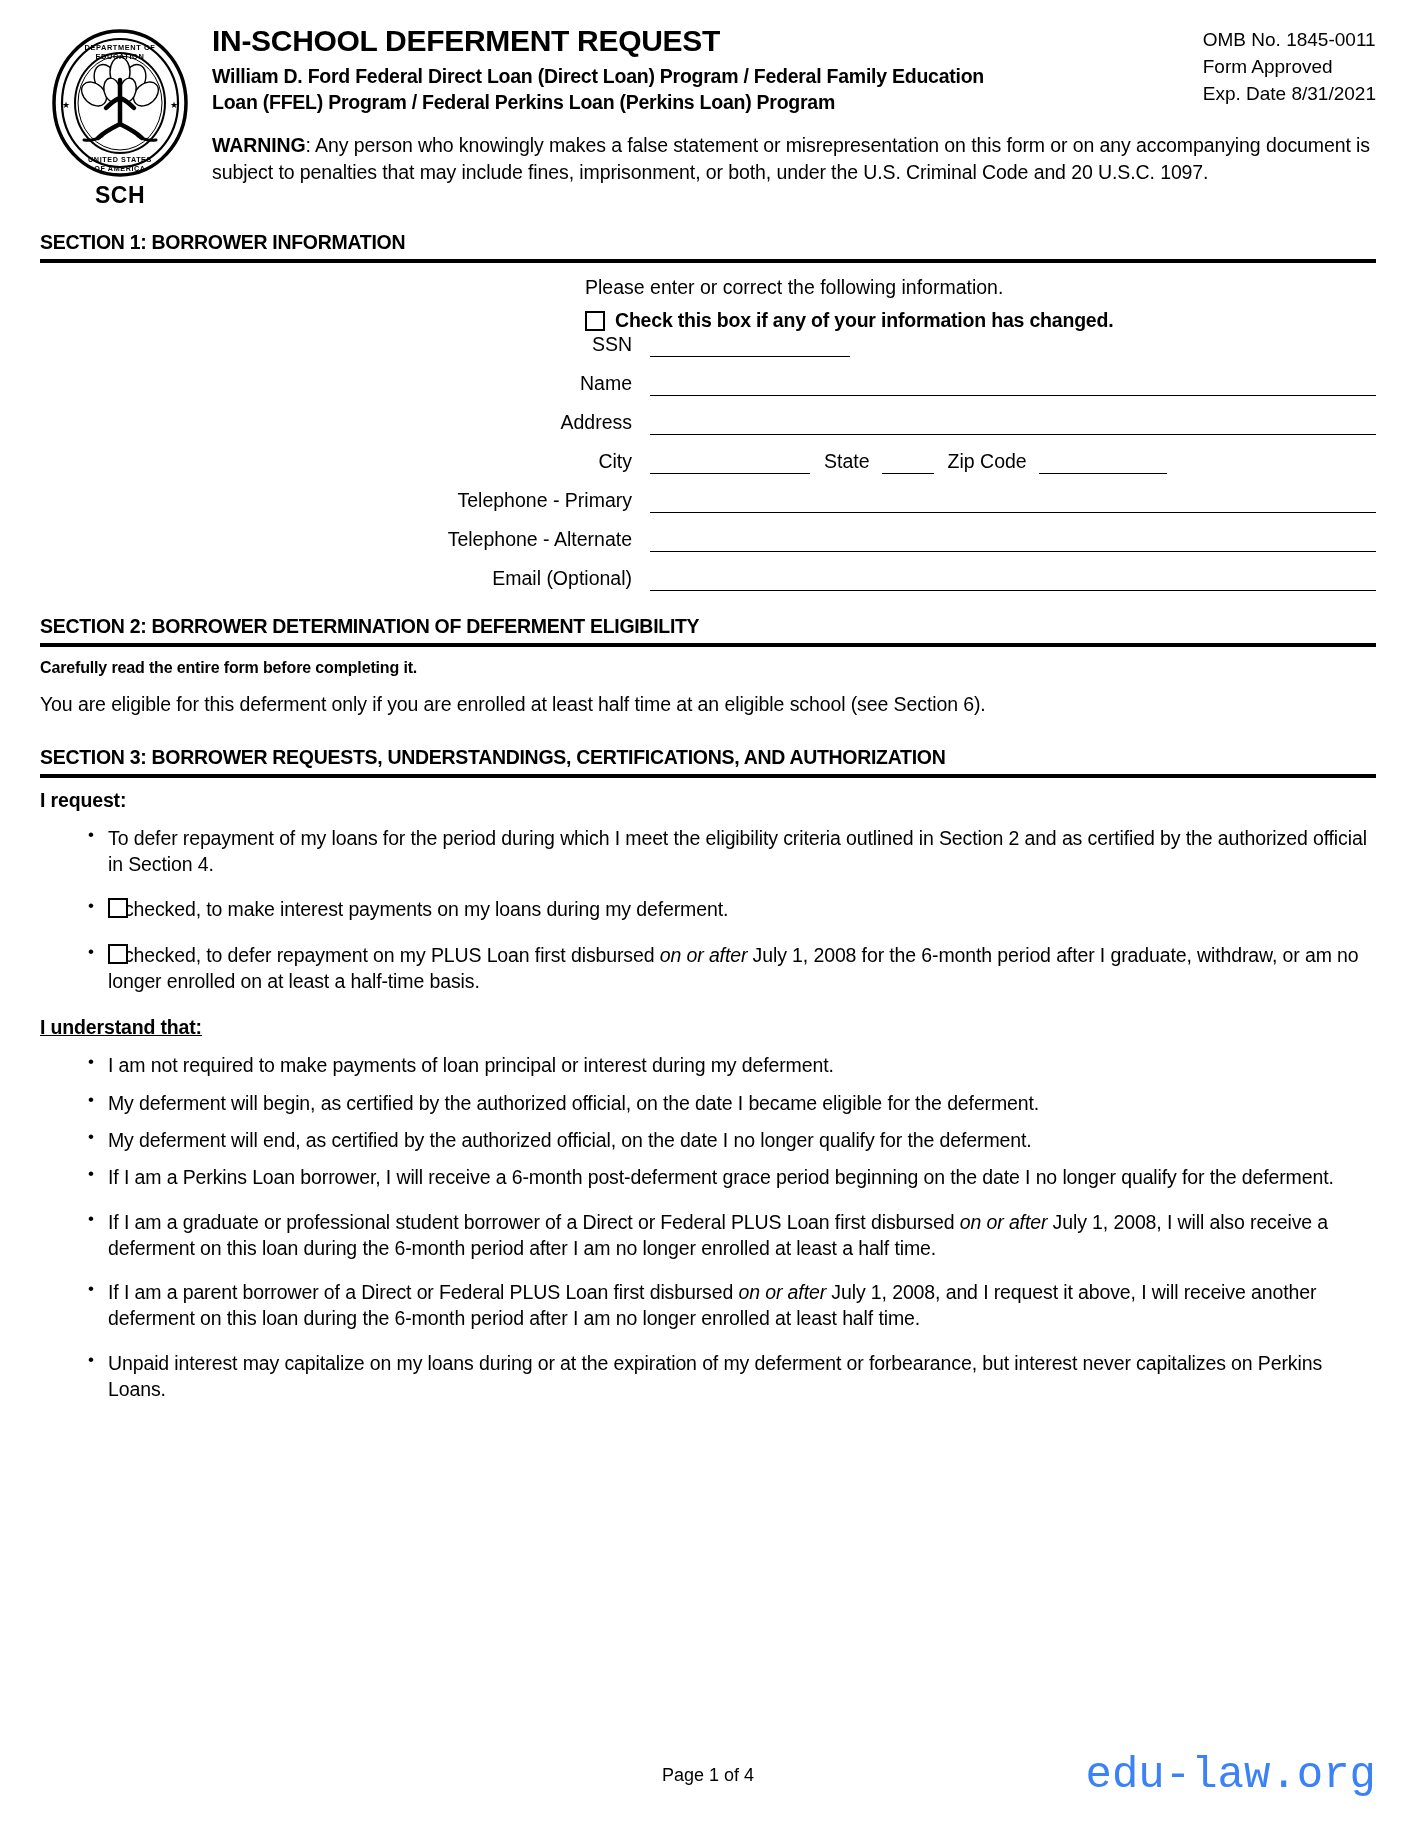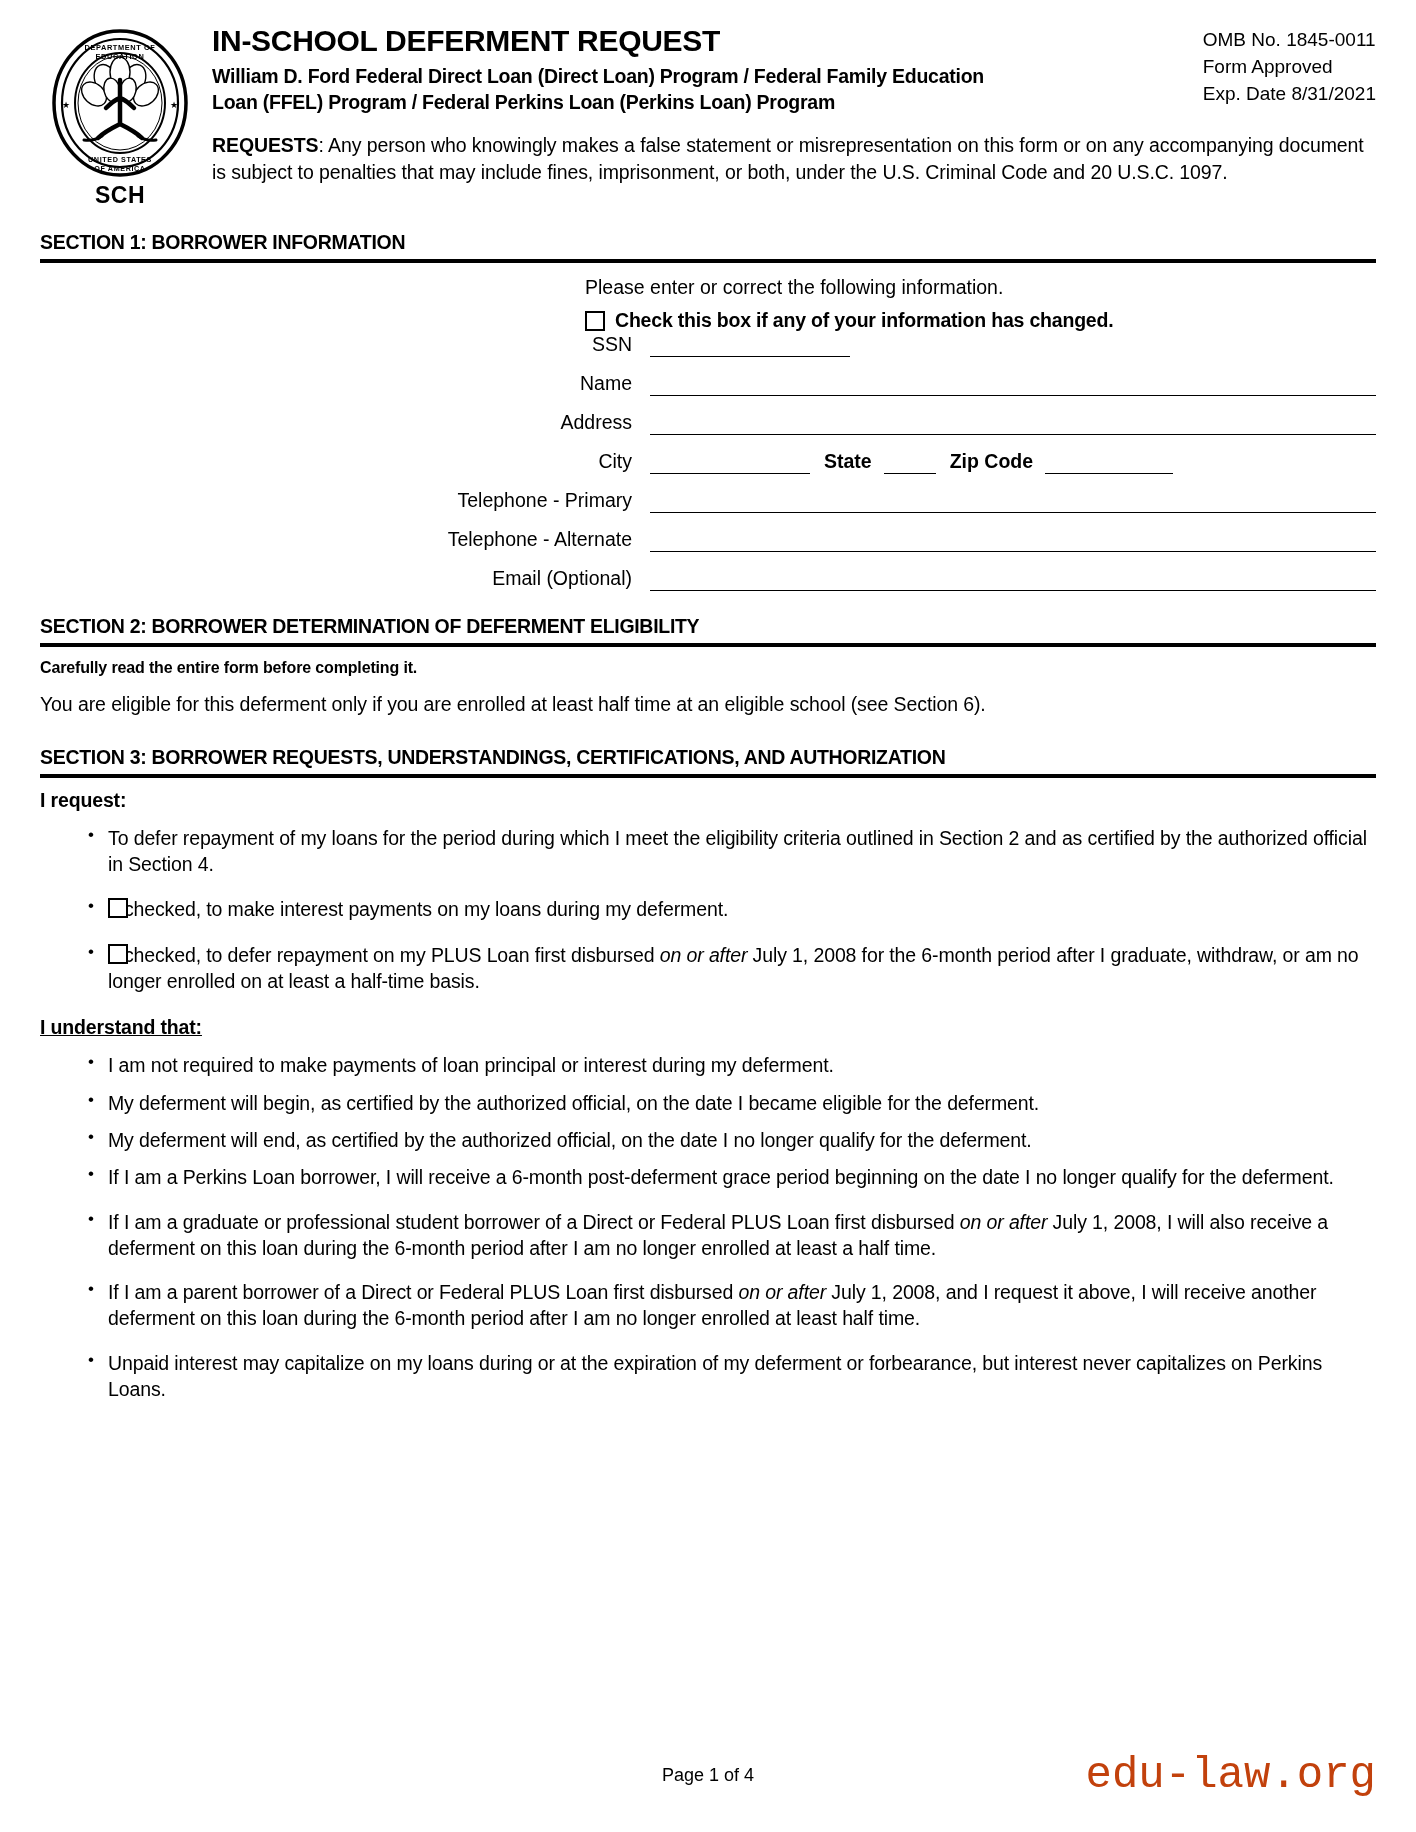--- a/index.html
+++ b/index.html
@@ -159,21 +159,20 @@
   .rule.thin { border-bottom-width: 1.3px; }
   .rule.w-ssn  { flex: 0 0 200px; }
   .rule.w-city { flex: 0 0 160px; }
   .rule.w-state{ flex: 0 0 52px; }
   .rule.w-zip  { flex: 0 0 128px; }
   .inline-label {
     font-size: 19.5px;
     padding: 0 12px 2px 14px;
     line-height: 1;
     white-space: nowrap;
-    font-weight: bold;
   }
   .spacer-flex { flex: 1 1 auto; }
 
   
   .sec2-body {
     margin: 0 40px;
     padding-top: 12px;
   }
   .bold-line {
     font-size: 16px;
@@ -255,21 +254,21 @@
     text-align: center;
     font-size: 18px;
   }
   .watermark {
     position: absolute;
     right: 40px;
     bottom: 8px;
     font-family: "Liberation Mono", "DejaVu Sans Mono", monospace;
     font-size: 44px;
     letter-spacing: 0px;
-    color: #c2410c;
+    color: #3b82f6;
   }
 </style>
 </head>
 <body>
 
 <div class="page">
 
   <div class="header">
 
     <div class="seal-col">
@@ -309,21 +308,21 @@
         <div class="title-block">
           <div class="main-title">IN-SCHOOL DEFERMENT REQUEST</div>
           <div class="sub-title">William D. Ford Federal Direct Loan (Direct Loan) Program / Federal Family Education Loan (FFEL) Program / Federal Perkins Loan (Perkins Loan) Program</div>
         </div>
         <div class="omb-block">
           <div>OMB No. 1845-0011</div>
           <div>Form Approved</div>
           <div>Exp. Date 8/31/2021</div>
         </div>
       </div>
-      <div class="warning"><b>REQUESTS</b><span>: Any person who knowingly makes a false statement or misrepresentation on this form or on any accompanying document is subject to penalties that may include fines, imprisonment, or both, under the U.S. Criminal Code and 20 U.S.C. 1097.</span></div>
+      <div class="warning"><b>WARNING</b><span>: Any person who knowingly makes a false statement or misrepresentation on this form or on any accompanying document is subject to penalties that may include fines, imprisonment, or both, under the U.S. Criminal Code and 20 U.S.C. 1097.</span></div>
     </div>
   </div>
 
   <div class="section-head top-space">SECTION 1: BORROWER INFORMATION</div>
 
   <div class="sec1-body">
     <div class="please-enter">Please enter or correct the following information.</div>
 
     <div class="changed-row">
       <span class="chk"></span>

